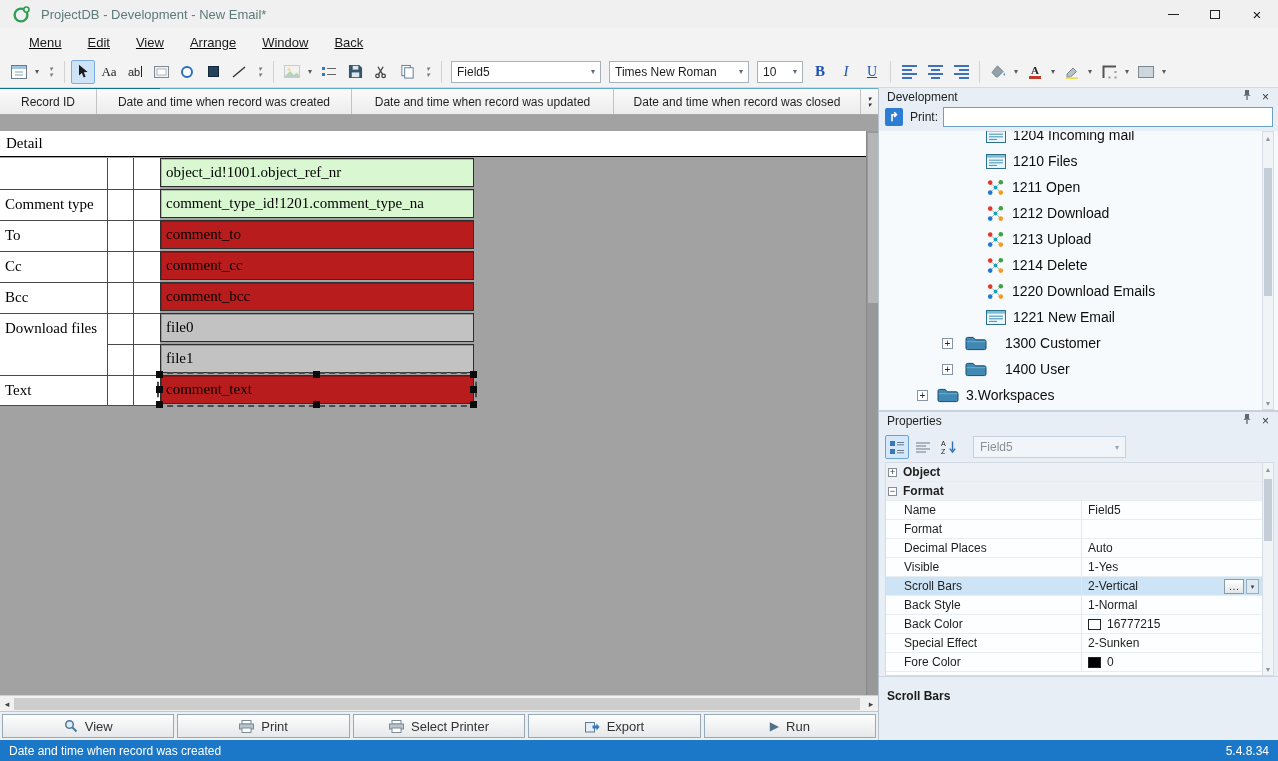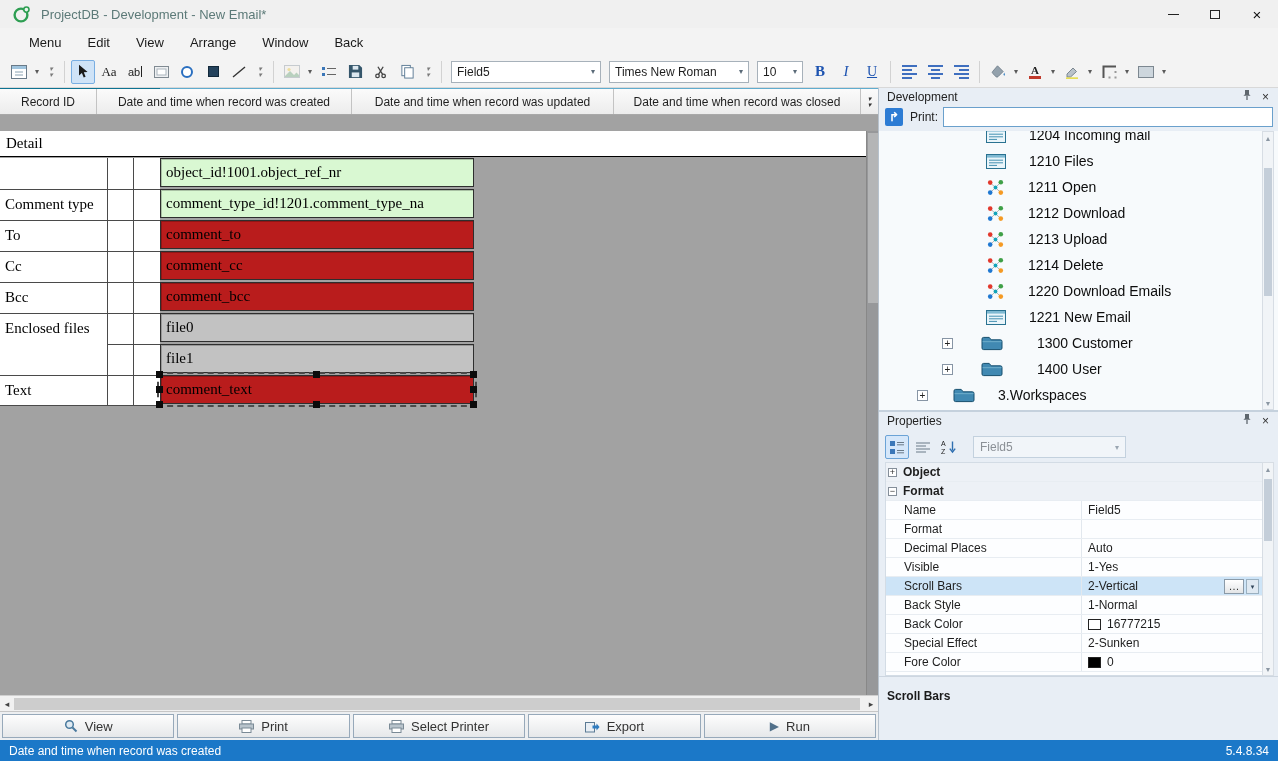--- a/index.html
+++ b/index.html
@@ -11,21 +11,21 @@
   #titlebar{position:absolute;left:0;top:0;width:1278px;height:28px;background:#f0f0f0;display:flex;align-items:center;}
   #app-icon{margin-left:12px;display:flex;}
   #title-text{margin-left:10px;font-size:13px;color:#5c7a78;}
   #win-controls{margin-left:auto;display:flex;height:100%;}
   .win-btn{width:42px;height:100%;display:flex;align-items:center;justify-content:center;color:#222;}
   .min-glyph{width:11px;height:1px;background:#222;display:block;}
   .max-glyph{width:10px;height:9px;border:1px solid #222;display:block;}
   .close-glyph{font-size:15px;line-height:15px;color:#111;}
 
   
-  #menubar{position:absolute;left:0;top:28px;width:1278px;height:28px;background:#f3f3f3;display:flex;padding-left:16px;}
+  #menubar{position:absolute;left:0;top:28px;width:1278px;height:28px;background:#f3f3f3;display:flex;padding-left:16px;text-decoration:underline;}
   .menu-item{padding:0 13px;font-size:13px;color:#1a1a1a;height:100%;display:flex;align-items:center;}
 
   
   #toolbar{position:absolute;left:0;top:56px;width:1278px;height:32px;background:#f3f3f3;border-bottom:1px solid #d8d8d8;display:flex;align-items:center;padding:0 6px;}
   .tbtn{height:24px;min-width:24px;display:flex;align-items:center;justify-content:center;border:1px solid transparent;border-radius:2px;color:#2a2a2a;font-size:13px;margin:0 1px;}
   .tbtn.selected{background:#cfe3f7;border-color:#79aee2;}
   .tbtn.disabled{opacity:.5;}
   .tsep{width:1px;height:22px;background:#d2d2d2;margin:0 5px;flex:0 0 1px;}
   .drop-mini{font-size:8px;color:#5a5a5a;width:10px;text-align:center;margin-right:1px;}
   .overflow{display:flex;flex-direction:column;align-items:center;justify-content:center;width:12px;color:#7a7a7a;font-size:7px;line-height:6px;margin:0 2px;}
@@ -96,21 +96,21 @@
   .phead-icons{position:absolute;right:10px;top:1px;display:flex;gap:9px;align-items:center;}
   .px{font-size:12px;color:#333;line-height:14px;}
   #dev-head{top:0;}
   #filter-row{position:absolute;left:0;top:17px;width:400px;height:26px;}
   #filter-go{position:absolute;left:6px;top:3px;width:18px;height:18px;background:#2d7cd4;border-radius:2px;color:#fff;font-size:12px;font-weight:bold;display:flex;align-items:center;justify-content:center;}
   #filter-label{position:absolute;left:31px;top:5px;font-size:12px;color:#222;}
   #filter-input{position:absolute;left:64px;top:2px;width:330px;height:20px;border:1px solid #6aa0cc;background:#fff;font-size:12px;padding:0 4px;font-family:"Liberation Sans",sans-serif;}
 
   #tree{position:absolute;left:0;top:43px;width:400px;height:279px;background:#f7fafc;overflow:hidden;}
   #tree-inner{margin-top:-9px;}
-  .trow{height:26px;display:flex;align-items:center;font-size:14px;color:#0d0d0d;gap:16px;}
+  .trow{height:26px;display:flex;align-items:center;font-size:14px;color:#0d0d0d;}
   .lvl2{padding-left:107px;}
   .lvl1{padding-left:63px;}
   .lvl0{padding-left:38px;}
   .ticon{display:flex;align-items:center;}
   .lvl2 .ticon{margin-right:7px;}
   .lvl1 .ticon{margin-right:18px;}
   .lvl0 .ticon{margin-right:7px;}
   .texp{width:11px;height:11px;border:1px solid #8795a5;background:#fff;font-size:10px;line-height:9px;text-align:center;color:#222;flex:0 0 11px;}
   .lvl1 .texp{margin-right:12px;}
   .lvl0 .texp{margin-right:9px;}
@@ -382,21 +382,21 @@
           <span>Detail</span>
         </div>
 
       <div id="canvas">
         <div id="ltable-bg"></div>
 
         <div class="lrow" style="top:31px">Comment type</div>
         <div class="lrow" style="top:62px">To</div>
         <div class="lrow" style="top:93px">Cc</div>
         <div class="lrow" style="top:124px">Bcc</div>
-        <div class="lrow" style="top:155px">Enclosed files</div>
+        <div class="lrow" style="top:155px">Download files</div>
         <div class="lrow" style="top:186px"></div>
         <div class="lrow" style="top:217px">Text</div>
 
         <div class="vline" style="left:107px;top:0;height:248px"></div>
         <div class="vline" style="left:133px;top:0;height:248px"></div>
         <div class="hline" style="left:0;top:31px;width:160px"></div>
         <div class="hline" style="left:0;top:62px;width:160px"></div>
         <div class="hline" style="left:0;top:93px;width:160px"></div>
         <div class="hline" style="left:0;top:124px;width:160px"></div>
         <div class="hline" style="left:0;top:155px;width:160px"></div>

